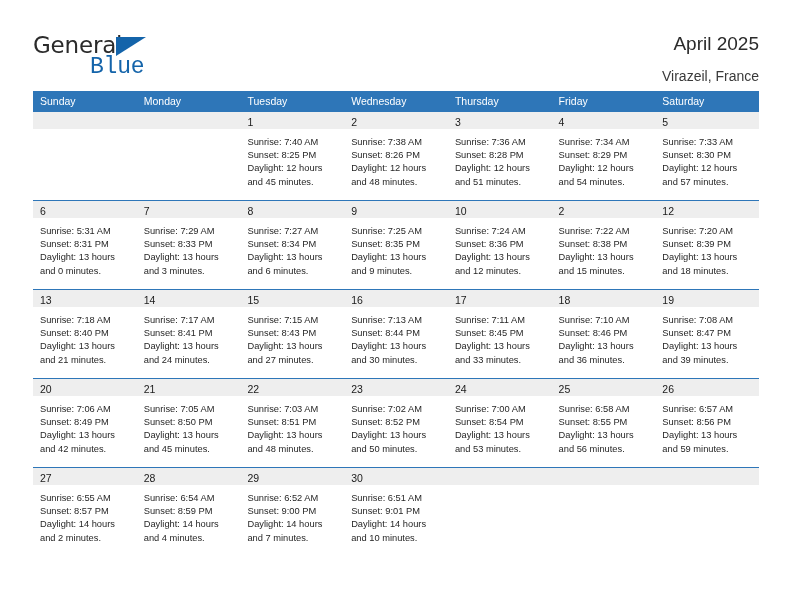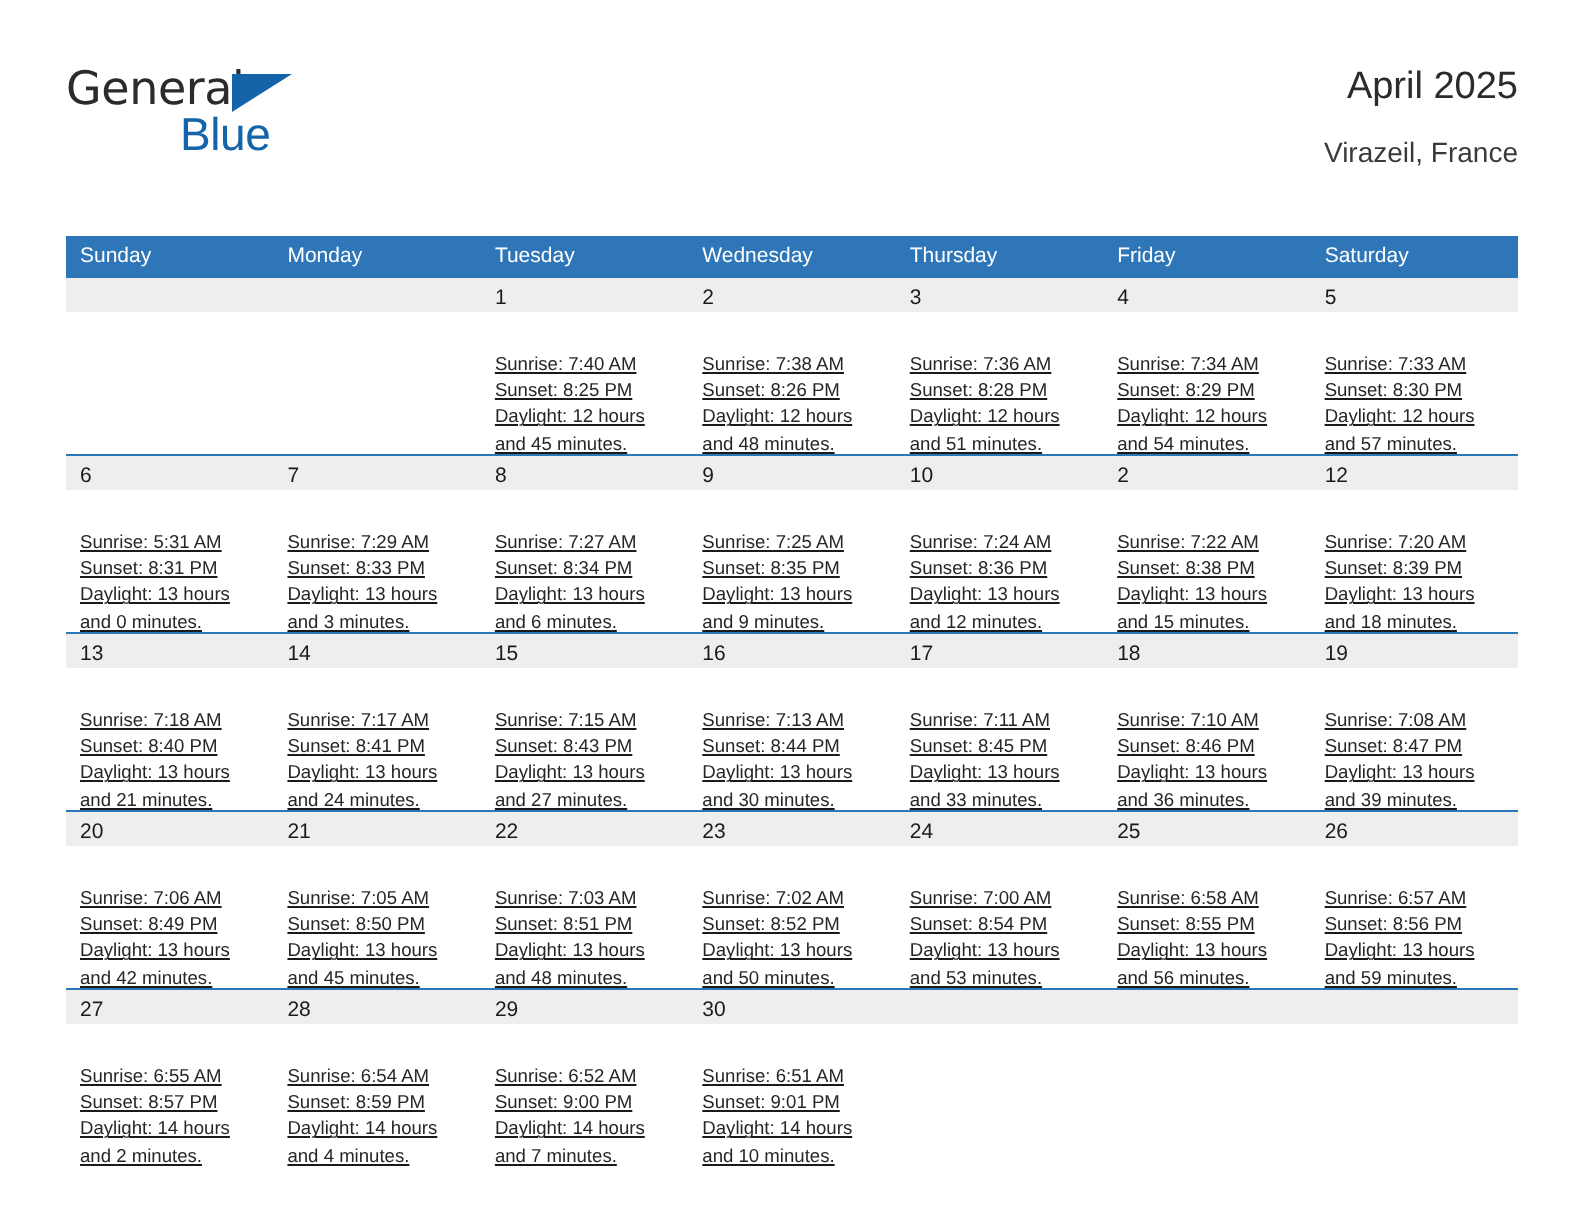--- a/index.html
+++ b/index.html
@@ -48,21 +48,21 @@
     font-family: "DejaVu Sans", sans-serif;
     font-weight: 400;
   }
   .logo-blue {
     position: absolute;
     left: 57px;
     top: 22px;
     font-size: 23px;
     letter-spacing: -0.2px;
     color: #1464aa;
-    font-family: Liberation Sans, sans-serif;
+    font-family: Liberation Mono, monospace;
     font-weight: 400;
   }
   .logo-triangle {
     position: absolute;
     left: 83px;
     top: 5px;
     width: 0;
     height: 0;
     border-left: 30px solid #1464aa;
     border-bottom: 19px solid transparent;
@@ -88,21 +88,21 @@
     line-height: 20px;
     margin-top: 6px;
     white-space: nowrap;
     text-align: right;
   }
 
   
   .calendar {
     position: absolute;
     left: 33px;
-    top: 118px;
+    top: 91px;
     width: 726px;
   }
 
   .weekday-row {
     display: flex;
     background: #2e76b8;
     height: 21px;
   }
   .weekday-cell {
     flex: 1 1 0;
@@ -134,22 +134,21 @@
     padding-left: 7px;
     box-sizing: border-box;
   }
   .day-number {
     font-size: 10.5px;
     line-height: 17px;
     color: #1a1a1a;
   }
 
   .day-details {
-    padding: 20px 6px 0 7px;
-    text-decoration: underline;
+    padding: 7px 6px 0 7px;
   }
   .detail-line {
     font-size: 9.3px;
     line-height: 13.2px;
     color: #262626;
     white-space: nowrap;
   }
 </style>
 </head>
 <body>

